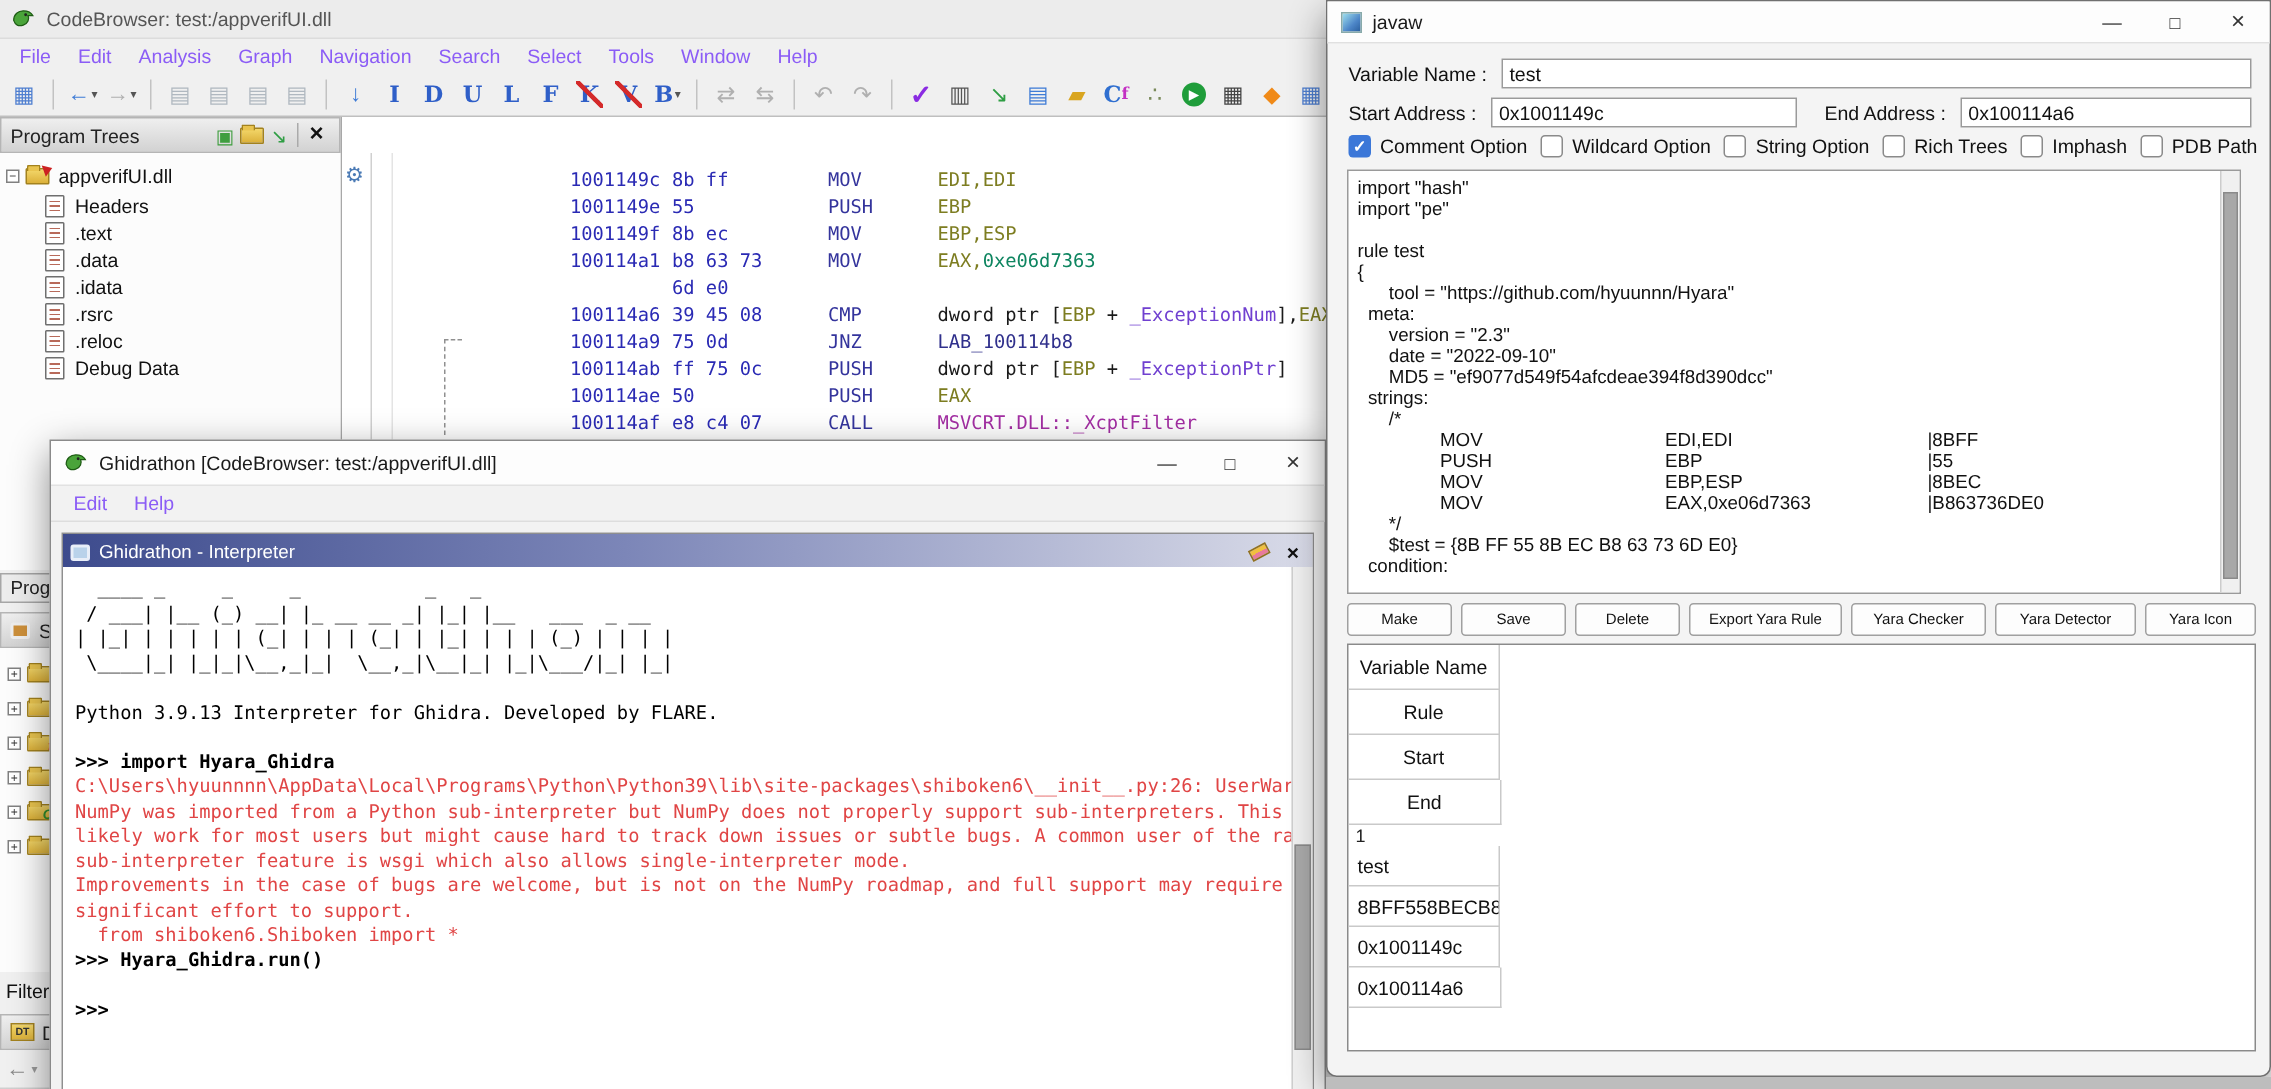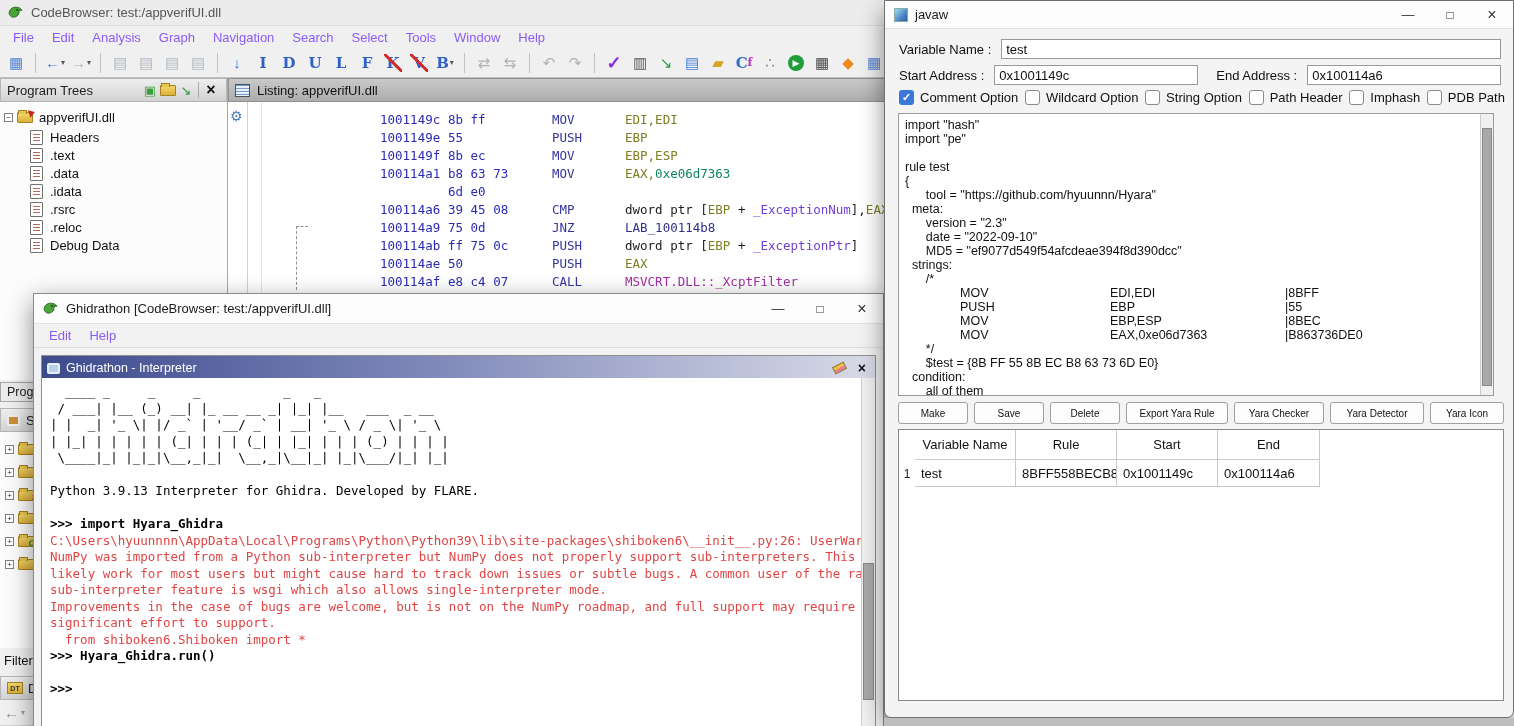--- a/index.html
+++ b/index.html
@@ -105,21 +105,21 @@
   .cbx.on { color:#fff; font-size:11px; font-weight:bold; }
   .rule-area { position:absolute; left:13px; top:112px; width:596px; height:283px; background:#fff; border:1px solid #9a9a9a; overflow:hidden; padding:4px 0 0 6px; }
   .rule-line { height:14px; font-size:12.5px; color:#111; white-space:pre; }
   .rc1 { display:inline-block; margin-left:55px; width:150px; }
   .rc2 { display:inline-block; width:175px; }
   .rule-scroll { position:absolute; right:0; top:0; width:13px; height:100%; background:#f0f0f0; border-left:1px solid #ccc; }
   .rule-thumb { position:absolute; left:1px; right:1px; top:14px; height:258px; background:#a8a8a8; border:1px solid #8a8a8a; }
   .h-buttons { position:absolute; left:13px; top:401px; width:606px; height:22px; display:flex; gap:6px; }
   .h-btn { height:22px; background:#fdfdfd; border:1px solid #a0a0a0; border-radius:3px; font-size:10px; display:flex; align-items:center; justify-content:center; color:#111; }
   .h-table { position:absolute; left:13px; top:428px; width:606px; height:272px; background:#fff; border:1px solid #8a8a8a; overflow:hidden; }
-  .ht-row { display:flex; }
+  .ht-row { display:flex;flex-direction:column; }
   .ht-cell { border:1px solid #c9c9c9; border-left:none; padding:0 6px; display:flex; align-items:center; overflow:hidden; white-space:nowrap; }
   .ht-head .ht-cell { justify-content:center; height:30px; border-top:none; }
   .ht-head .ht-cell:first-of-type { border-left:1px solid #c9c9c9; }
   .ht-data .ht-cell { height:27px; border-top:none; }
   .ht-data .ht-cell:first-of-type { border-left:1px solid #c9c9c9; }
   .ht-num { width:16px; display:flex; align-items:center; justify-content:center; font-size:12px; color:#222; }
   .bottom-sliver { position:absolute; left:884px; top:718px; width:630px; height:8px; background:#bdbdbd; }
 </style>
 </head>
 <body>
@@ -363,24 +363,20 @@
         </div>
         <div class="dtm-toolbar">
           <span style="color:#8a8a8a;font-size:15px;">←</span>
           <span style="color:#999;font-size:8px;margin-left:2px;">▾</span>
         </div>
         <div class="dtm-tree"></div>
       </div>
     </div>
 
     <div class="listing">
-      <div class="listing-header">
-        <span class="lh-ic"></span>
-        <span>Listing: appverifUI.dll</span>
-      </div>
       <div class="listing-content">
         <span class="l-gear">⚙</span>
         <div class="l-gutterline"></div>
         <div class="l-gutterline2"></div>
         <div class="flow-bracket"></div>
       <div class="l-row" style="top: 10px;"><span class="l-addr">1001149c</span><span class="l-bytes">8b ff</span><span class="l-mn">MOV</span><span class="l-ops"><span class="op-reg">EDI,EDI</span></span></div>
           <div class="l-row" style="top: 28px;"><span class="l-addr">1001149e</span><span class="l-bytes">55</span><span class="l-mn">PUSH</span><span class="l-ops"><span class="op-reg">EBP</span></span></div>
           <div class="l-row" style="top: 46px;"><span class="l-addr">1001149f</span><span class="l-bytes">8b ec</span><span class="l-mn">MOV</span><span class="l-ops"><span class="op-reg">EBP,ESP</span></span></div>
           <div class="l-row" style="top: 64px;"><span class="l-addr">100114a1</span><span class="l-bytes">b8 63 73</span><span class="l-mn">MOV</span><span class="l-ops"><span class="op-reg">EAX,</span><span class="op-scalar">0xe06d7363</span></span></div>
           <div class="l-row" style="top: 82px;"><span class="l-addr"></span><span class="l-bytes">6d e0</span><span class="l-mn"></span><span class="l-ops"></span></div>
@@ -413,21 +409,20 @@
     <div class="gi-panel">
       <div class="gi-header">
         <span class="monitor-ic"></span>
         <span class="ttl">Ghidrathon - Interpreter</span>
         <span class="eraser-ic"></span>
         <span class="gi-x">×</span>
       </div>
       <div class="gi-console">
           <div class="c-line c-art">  ____ _     _     _           _   _</div>
           <div class="c-line c-art"> / ___| |__ (_) __| |_ __ __ _| |_| |__   ___  _ __</div>
-          <div class="c-line c-art">| |  _| '_ \| |/ _` | '__/ _` | __| '_ \ / _ \| '_ \</div>
           <div class="c-line c-art">| |_| | | | | | (_| | | | (_| | |_| | | | (_) | | | |</div>
           <div class="c-line c-art"> \____|_| |_|_|\__,_|_|  \__,_|\__|_| |_|\___/|_| |_|</div>
           <div class="c-line c-art"></div>
           <div class="c-line c-n">Python 3.9.13 Interpreter for Ghidra. Developed by FLARE.</div>
           <div class="c-line c-n"></div>
           <div class="c-line c-k">&gt;&gt;&gt; import Hyara_Ghidra</div>
           <div class="c-line c-r">C:\Users\hyuunnnn\AppData\Local\Programs\Python\Python39\lib\site-packages\shiboken6\__init__.py:26: UserWarning:</div>
           <div class="c-line c-r">NumPy was imported from a Python sub-interpreter but NumPy does not properly support sub-interpreters. This will</div>
           <div class="c-line c-r">likely work for most users but might cause hard to track down issues or subtle bugs. A common user of the rare</div>
           <div class="c-line c-r">sub-interpreter feature is wsgi which also allows single-interpreter mode.</div>
@@ -476,21 +471,21 @@
         <span class="opt">
           <span class="cbx off"></span>
           <span class="h-label">Wildcard Option</span>
         </span>
         <span class="opt">
           <span class="cbx off"></span>
           <span class="h-label">String Option</span>
         </span>
         <span class="opt">
           <span class="cbx off"></span>
-          <span class="h-label">Path Header</span>
+          <span class="h-label">Rich Trees</span>
         </span>
         <span class="opt">
           <span class="cbx off"></span>
           <span class="h-label">Imphash</span>
         </span>
         <span class="opt">
           <span class="cbx off"></span>
           <span class="h-label">PDB Path</span>
         </span>
       </div>
@@ -509,21 +504,20 @@
           <div class="rule-line">      MD5 = "ef9077d549f54afcdeae394f8d390dcc"</div>
           <div class="rule-line">  strings:</div>
           <div class="rule-line">      /*</div>
           <div class="rule-line"><span class="rc1">MOV</span><span class="rc2">EDI,EDI</span><span class="rc3">|8BFF</span></div>
           <div class="rule-line"><span class="rc1">PUSH</span><span class="rc2">EBP</span><span class="rc3">|55</span></div>
           <div class="rule-line"><span class="rc1">MOV</span><span class="rc2">EBP,ESP</span><span class="rc3">|8BEC</span></div>
           <div class="rule-line"><span class="rc1">MOV</span><span class="rc2">EAX,0xe06d7363</span><span class="rc3">|B863736DE0</span></div>
           <div class="rule-line">      */</div>
           <div class="rule-line">      $test = {8B FF 55 8B EC B8 63 73 6D E0}</div>
           <div class="rule-line">  condition:</div>
-          <div class="rule-line">      all of them</div>
         </div>
       <div class="rule-scroll">
         <div class="rule-thumb"></div>
       </div>
     </div>
 
     <div class="h-buttons">
         <button class="h-btn" style="width: 70px;">Make</button>
         <button class="h-btn" style="width: 70px;">Save</button>
         <button class="h-btn" style="width: 70px;">Delete</button>

